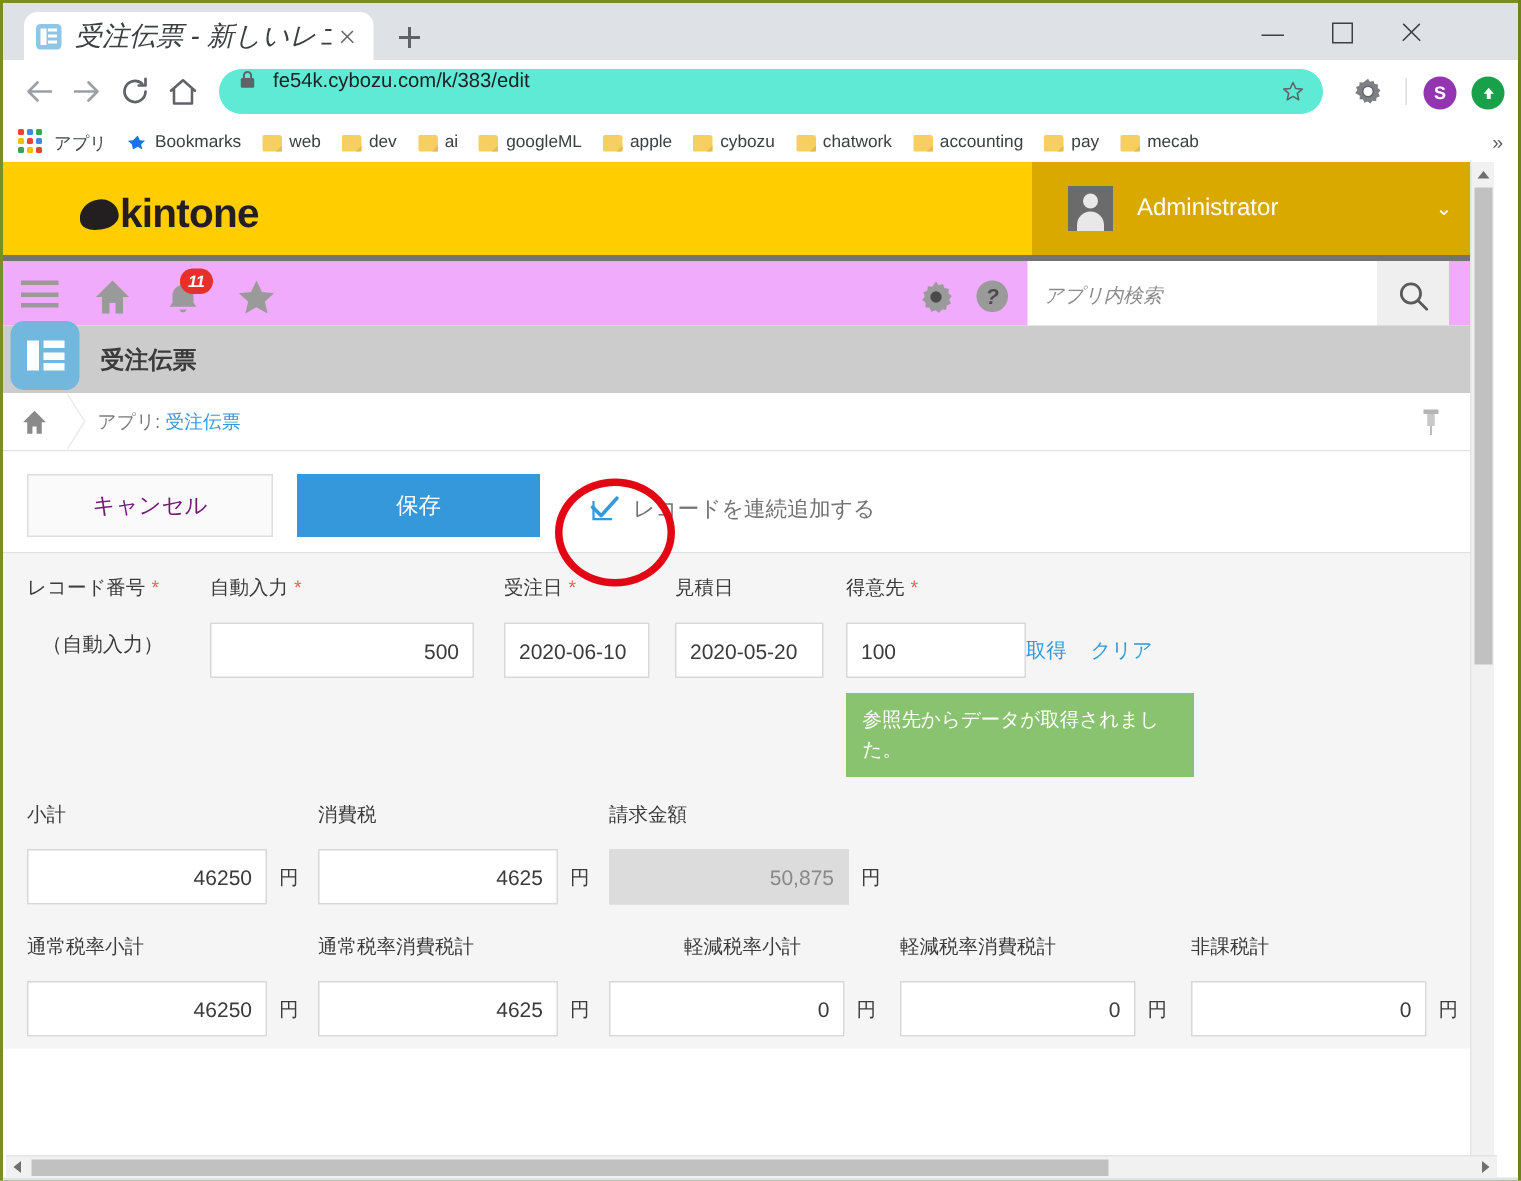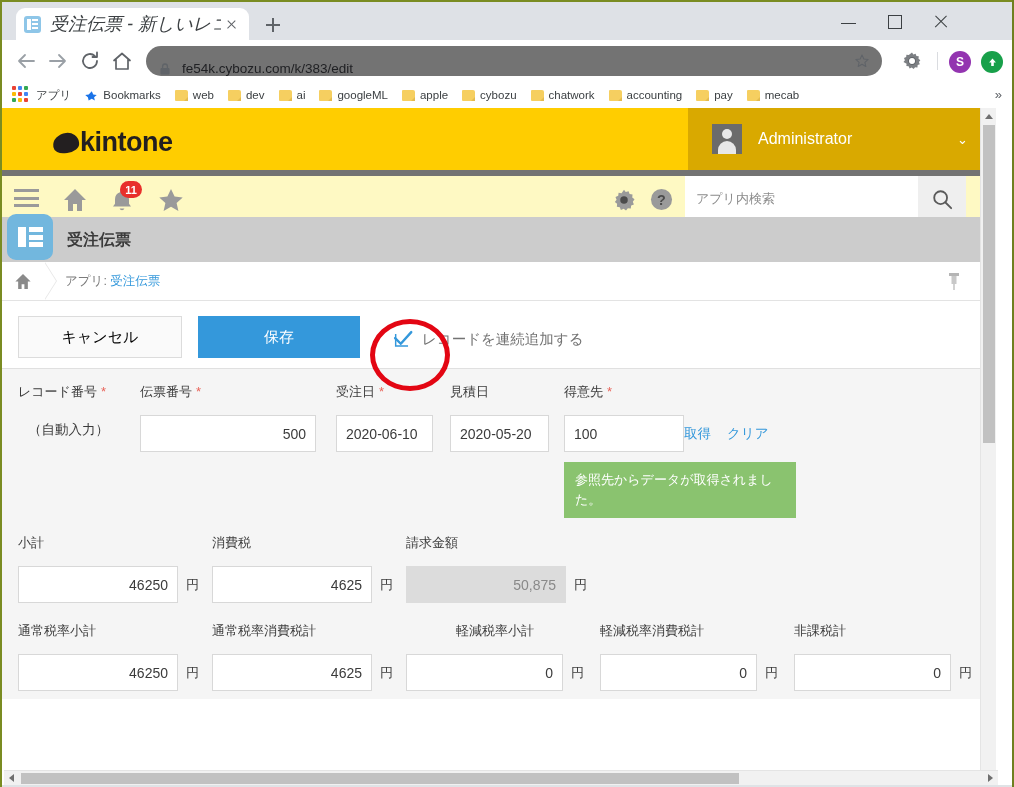--- a/index.html
+++ b/index.html
@@ -85,22 +85,22 @@
   .nav-ico { position:absolute; top:9px; width:24px; height:24px; cursor:pointer; }
   .arrowL { left:12px; }
   .arrowR { left:44px; }
   .reload { left:76px; }
   .homeb  { left:108px; }
 
   .arrowL svg, .arrowR svg, .reload svg, .homeb svg { display:block; }
 
   .omnibox {
     position:absolute; left:144px; top:6px; width:736px; height:30px;
-    background:#737373; border-radius:16px;
-    display:flex; align-items:flex-end; padding:0 12px;
+    background:#5eead4; border-radius:16px;
+    display:flex; align-items:flex-start; padding:0 12px;
   }
   .lock { width:14px; height:14px; margin-right:10px; position:relative; flex:0 0 auto;}
   .url { font-size:13.5px; color:#202124; white-space:nowrap; }
   .star-btn { position:absolute; right:12px; top:7px; width:16px; height:16px; cursor:pointer;}
   .ext-ico { position:absolute; left:900px; top:11px; width:20px; height:20px; cursor:pointer;}
   .vsep { position:absolute; left:935px; top:12px; width:1px; height:18px; background:#dadce0;}
   .avatar-s {
     position:absolute; left:947px; top:11px; width:22px; height:22px; border-radius:50%;
     background:#9334b0; color:#fff; font-size:12px; font-weight:bold;
     display:flex; align-items:center; justify-content:center; cursor:pointer;
@@ -160,21 +160,21 @@
     border-radius:50%; background:#e8e8e8;
   }
   .k-user .ava::after {
     content:""; position:absolute; left:6px; top:17px; width:18px; height:14px;
     border-radius:9px 9px 0 0; background:#e8e8e8;
   }
   .k-user .uname { font-size:16px; color:#fff; flex:1 1 auto; }
   .k-user .chev { margin-right:28px; color:#fff; font-size:13px; }
 
   
-  .k-bar { position:relative; height:47px; background:#fef9c3; border-top:6px solid #737373; }
+  .k-bar { position:relative; height:47px; background:#f0abfc; border-top:4px solid #737373;font-style:italic; }
   .k-bar-ico { position:absolute; top:12px; cursor:pointer; }
   .hamburger { left:12px; width:25px; height:21px; }
   .hamburger i { position:absolute; left:0; width:25px; height:3.4px; background:#9a9a9a; }
   .hamburger i:nth-child(1){top:1px;} .hamburger i:nth-child(2){top:8.5px;} .hamburger i:nth-child(3){top:16px;}
   .home-ic { left:60px; width:26px; height:24px; }
   .bell-ic { left:108px; width:24px; height:25px; }
   .badge {
     position:absolute; left:10px; top:-7px; min-width:22px; height:17px; border-radius:9px;
     background:#e8302b; color:#fff; font-size:11px; font-weight:bold;
     display:flex; align-items:center; justify-content:center; padding:0 4px;
@@ -232,21 +232,21 @@
   .crumb-txt { margin-left:8px; font-size:12.5px; color:#7b7b7b; }
   .crumb-txt a { color:#3498db; text-decoration:none; }
   .pin-ic { position:absolute; right:34px; top:10px; width:16px; height:19px; }
 
   
   .actions { position:relative; height:68px; background:#fff; border-bottom:1px solid #e0e0e0; }
   .btn-cancel {
     position:absolute; left:16px; top:15px; width:164px; height:42px;
     background:#fafafa; border:1px solid #dcdcdc;
     display:flex; align-items:center; justify-content:center;
-    font-size:15px; color:#000000; cursor:pointer;
+    font-size:15px; color:#701a75; cursor:pointer;
   }
   .btn-save {
     position:absolute; left:196px; top:15px; width:162px; height:42px;
     background:#3498db; color:#fff; font-size:15px;
     display:flex; align-items:center; justify-content:center; cursor:pointer;
   }
   .chk-wrap { position:absolute; left:390px; top:27px; display:flex; align-items:center; cursor:pointer; }
   .chk-mark { width:22px; height:22px; position:relative; margin-right:8px; flex:0 0 auto; }
   .chk-label { font-size:14.5px; color:#737373; white-space:nowrap; }
   .redcircle {
@@ -549,21 +549,21 @@
       </div>
 
       <div class="form">
 
         <div class="fld" style="left:16px; top:14px;">
           <div class="fld-label"><span>レコード番号</span><span class="req">*</span></div>
           <div class="auto-txt" style="margin-top:20px; margin-left:10px;">（自動入力）</div>
         </div>
 
         <div class="fld" style="left:138px; top:14px;">
-          <div class="fld-label"><span>伝票番号</span><span class="req">*</span></div>
+          <div class="fld-label"><span>自動入力</span><span class="req">*</span></div>
           <div class="inp right" style="width:176px; margin-top:14px;">500</div>
         </div>
 
         <div class="fld" style="left:334px; top:14px;">
           <div class="fld-label"><span>受注日</span><span class="req">*</span></div>
           <div class="inp" style="width:97px; margin-top:14px;">2020-06-10</div>
         </div>
 
         <div class="fld" style="left:448px; top:14px;">
           <div class="fld-label"><span>見積日</span></div>

